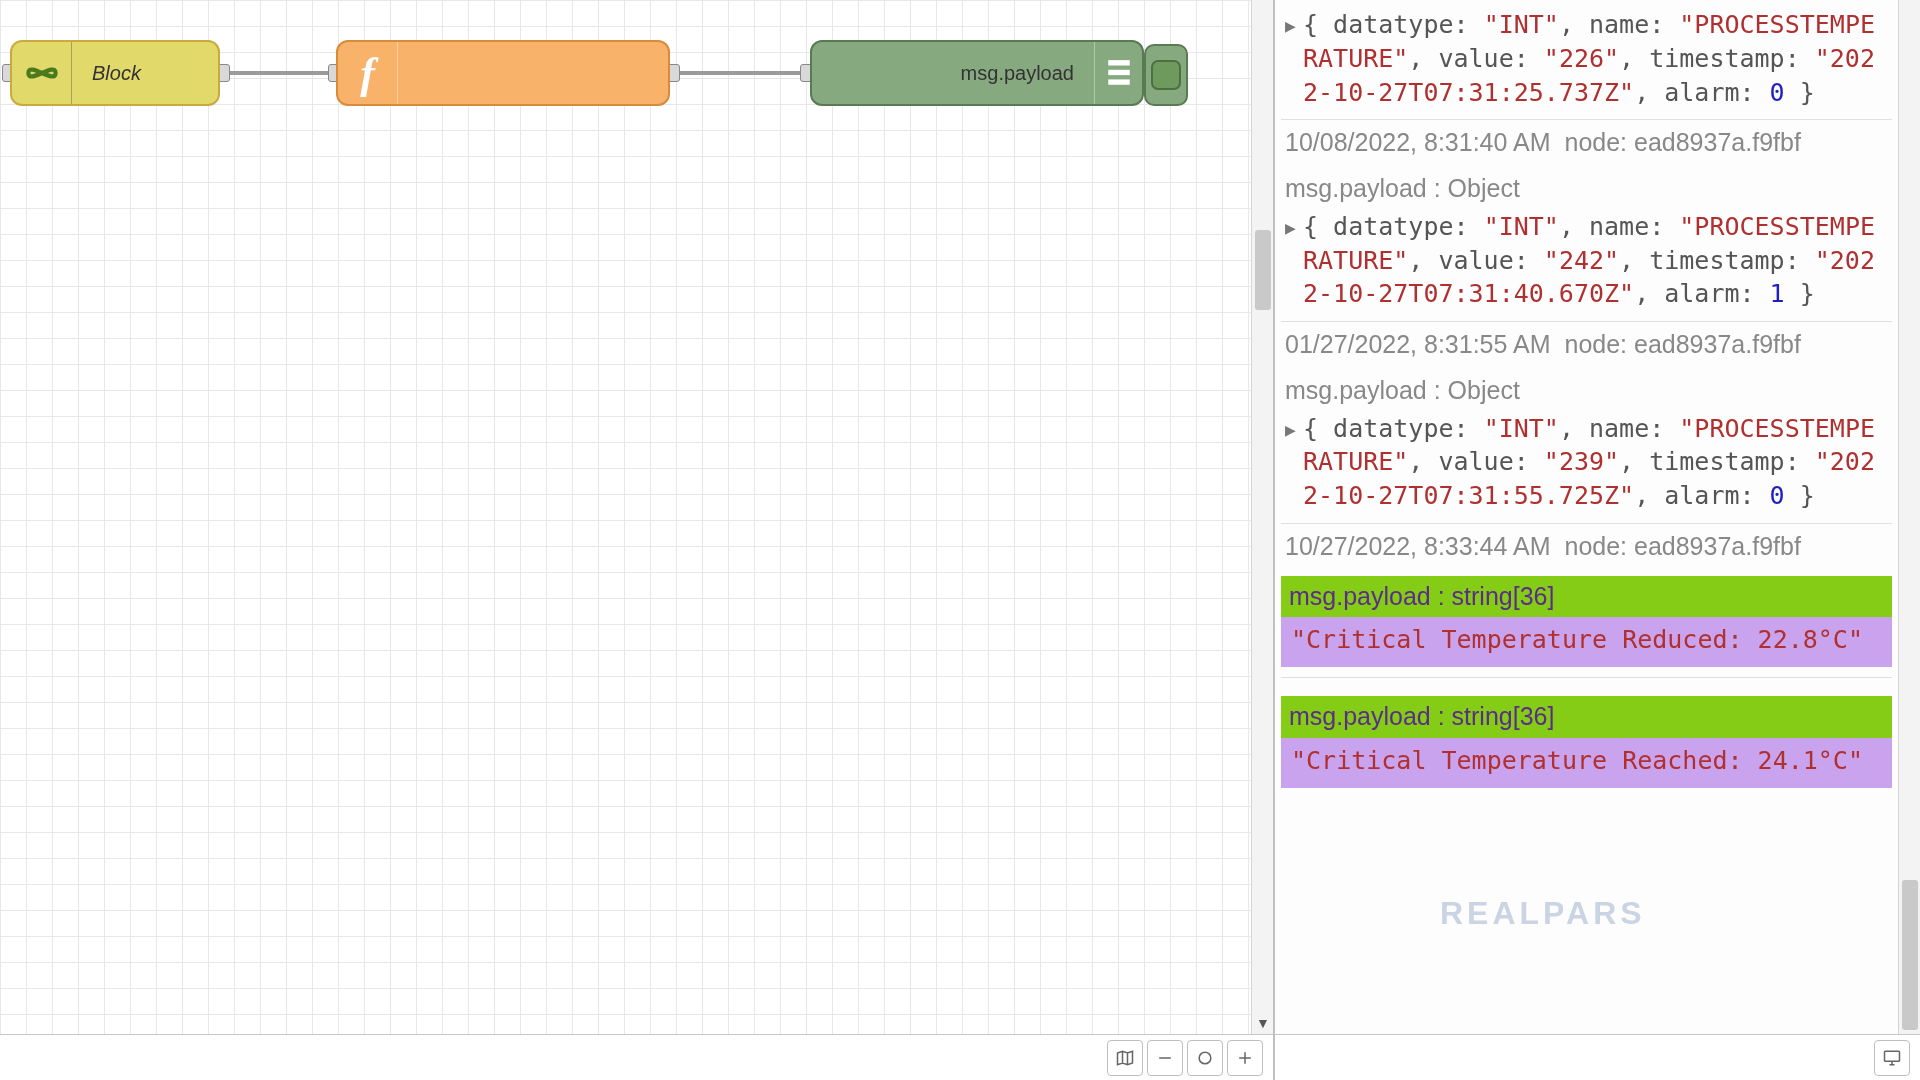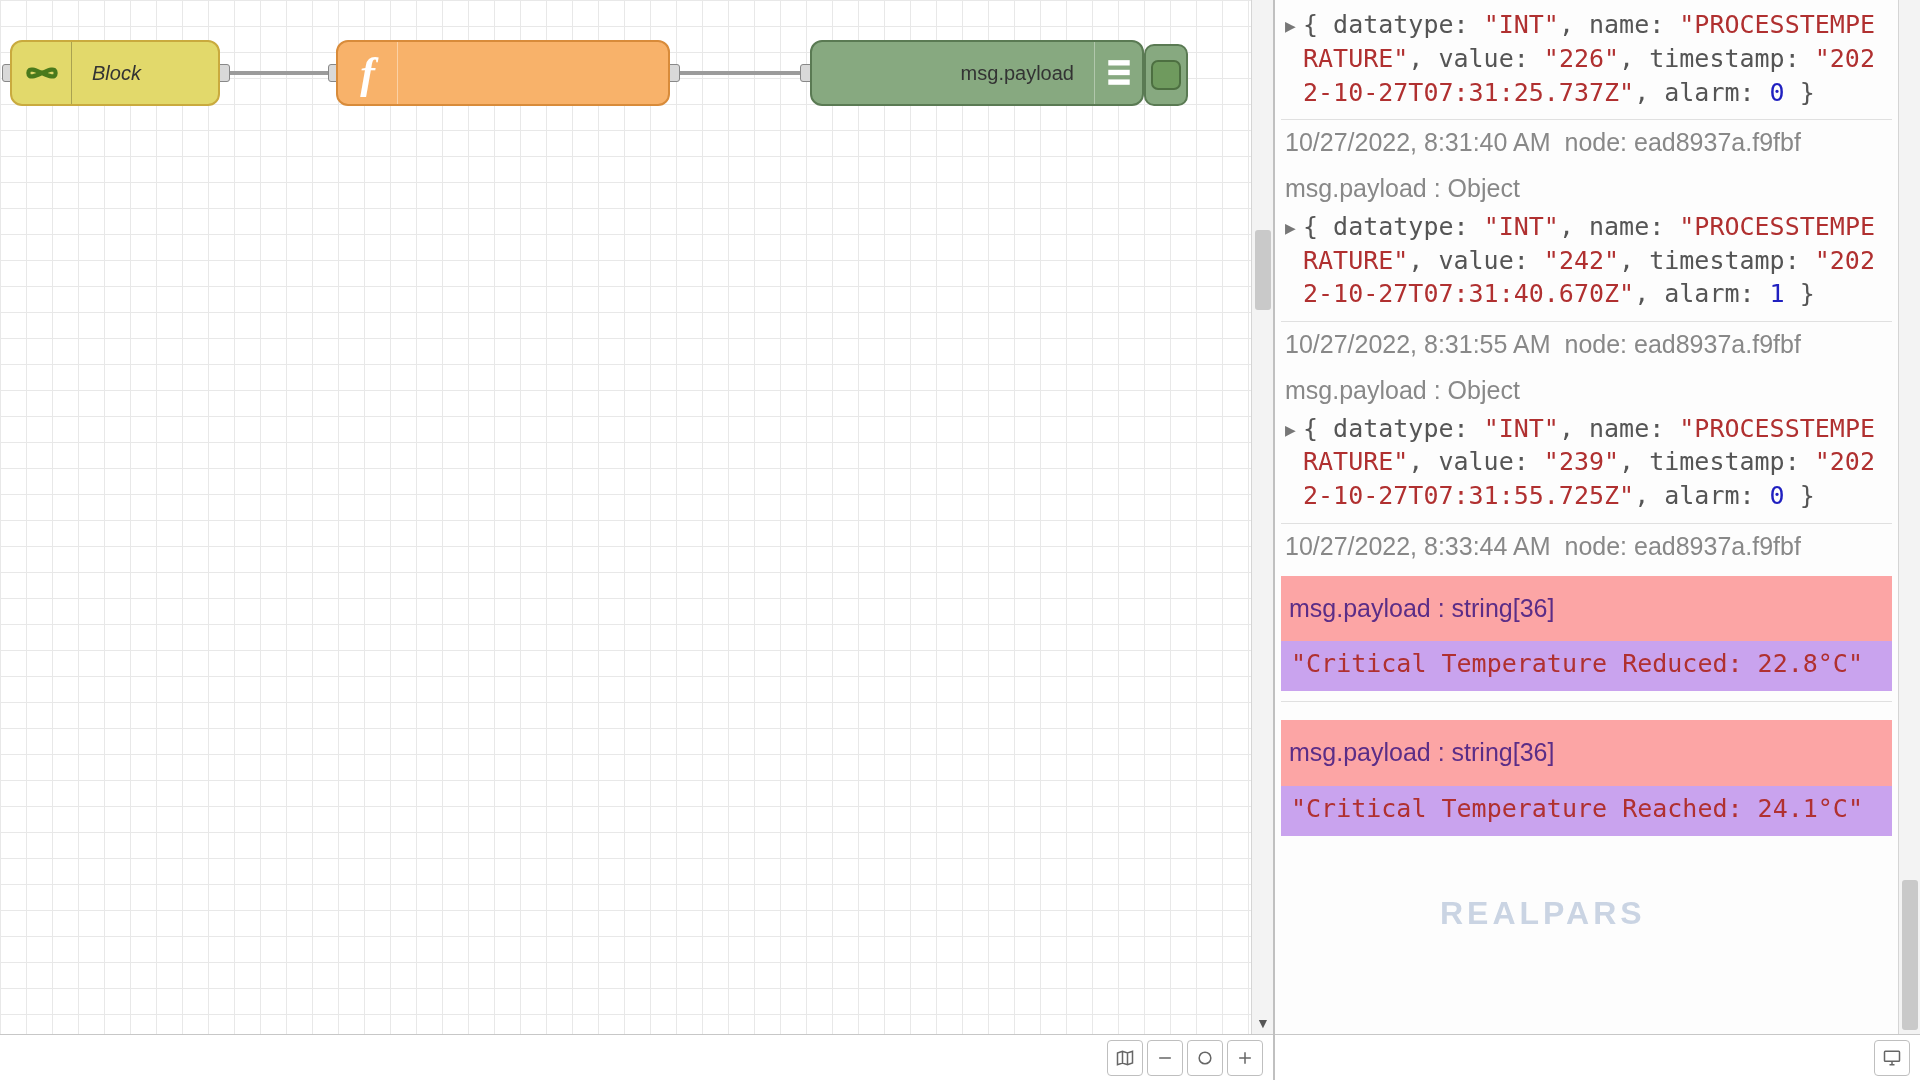--- a/index.html
+++ b/index.html
@@ -65,21 +65,21 @@
   .msg:first-child{border-top:none;padding-top:0}
   .msg .hdr{color:#888}
   .msg .hdr .node-id{margin-left:14px}
   .msg .sub{color:#888;margin-top:12px}
   .obj-row{margin-top:4px;padding-left:18px;position:relative;font-family:Menlo,Consolas,monospace;font-size:25px;color:#555;word-break:break-all;white-space:normal}
   .obj-row .tri{position:absolute;left:0;top:6px;color:#777;font-size:18px}
   .obj-row .k{color:#555}
   .obj-row .s{color:#b03030}
   .obj-row .n{color:#2020c0}
 
-  .msg.hl .sub{background:#fca5a5;color:#5b2d87;padding:16px 8px;margin-left:-4px;margin-right:-4px}
+  .msg.hl .sub{background:#84cc16;color:#5b2d87;padding:4px 8px;margin-left:-4px;margin-right:-4px}
   .msg.hl .str-body{background:#c9a3ee;padding:6px 10px 10px 10px;margin:0 -4px;font-family:Menlo,Consolas,monospace;font-size:25px;color:#b03030;white-space:pre-wrap;word-break:break-all}
 
   
   #wm{position:absolute;left:1440px;top:895px;font-size:32px;font-weight:800;letter-spacing:4px;color:#a2b4cf;opacity:.55;font-family:Arial;pointer-events:none;mix-blend-mode:multiply}
 </style>
 </head>
 <body>
 
 <div id="canvas-pane">
 
@@ -154,26 +154,26 @@
     </div>
   </div>
 </div>
 
 <div id="sidebar-pane">
   <div id="debug-scroll">
       <div class="msg">
         <div class="obj-row"><span class="tri">▶</span><span class="k">{ </span><span class="k">datatype: </span><span class="s">"INT"</span><span class="k">, name: </span><span class="s">"PROCESSTEMPERATURE"</span><span class="k">, value: </span><span class="s">"226"</span><span class="k">, timestamp: </span><span class="s">"2022-10-27T07:31:25.737Z"</span><span class="k">, alarm: </span><span class="n">0</span><span class="k"> }</span></div>
       </div>
       <div class="msg">
-        <div class="hdr"><span>10/27/2022, 8:31:40 AM</span><span class="node-id">node: ead8937a.f9fbf</span></div>
+        <div class="hdr"><span>10/08/2022, 8:31:40 AM</span><span class="node-id">node: ead8937a.f9fbf</span></div>
         <div class="sub">msg.payload : Object</div>
         <div class="obj-row"><span class="tri">▶</span><span class="k">{ </span><span class="k">datatype: </span><span class="s">"INT"</span><span class="k">, name: </span><span class="s">"PROCESSTEMPERATURE"</span><span class="k">, value: </span><span class="s">"242"</span><span class="k">, timestamp: </span><span class="s">"2022-10-27T07:31:40.670Z"</span><span class="k">, alarm: </span><span class="n">1</span><span class="k"> }</span></div>
       </div>
       <div class="msg">
-        <div class="hdr"><span>10/27/2022, 8:31:55 AM</span><span class="node-id">node: ead8937a.f9fbf</span></div>
+        <div class="hdr"><span>01/27/2022, 8:31:55 AM</span><span class="node-id">node: ead8937a.f9fbf</span></div>
         <div class="sub">msg.payload : Object</div>
         <div class="obj-row"><span class="tri">▶</span><span class="k">{ </span><span class="k">datatype: </span><span class="s">"INT"</span><span class="k">, name: </span><span class="s">"PROCESSTEMPERATURE"</span><span class="k">, value: </span><span class="s">"239"</span><span class="k">, timestamp: </span><span class="s">"2022-10-27T07:31:55.725Z"</span><span class="k">, alarm: </span><span class="n">0</span><span class="k"> }</span></div>
       </div>
       <div class="msg hl">
         <div class="hdr"><span>10/27/2022, 8:33:44 AM</span><span class="node-id">node: ead8937a.f9fbf</span></div>
         <div class="sub">msg.payload : string[36]</div>
         <div class="str-body">"Critical Temperature Reduced: 22.8°C"</div>
       </div>
       <div class="msg hl">
         <div class="sub">msg.payload : string[36]</div>

